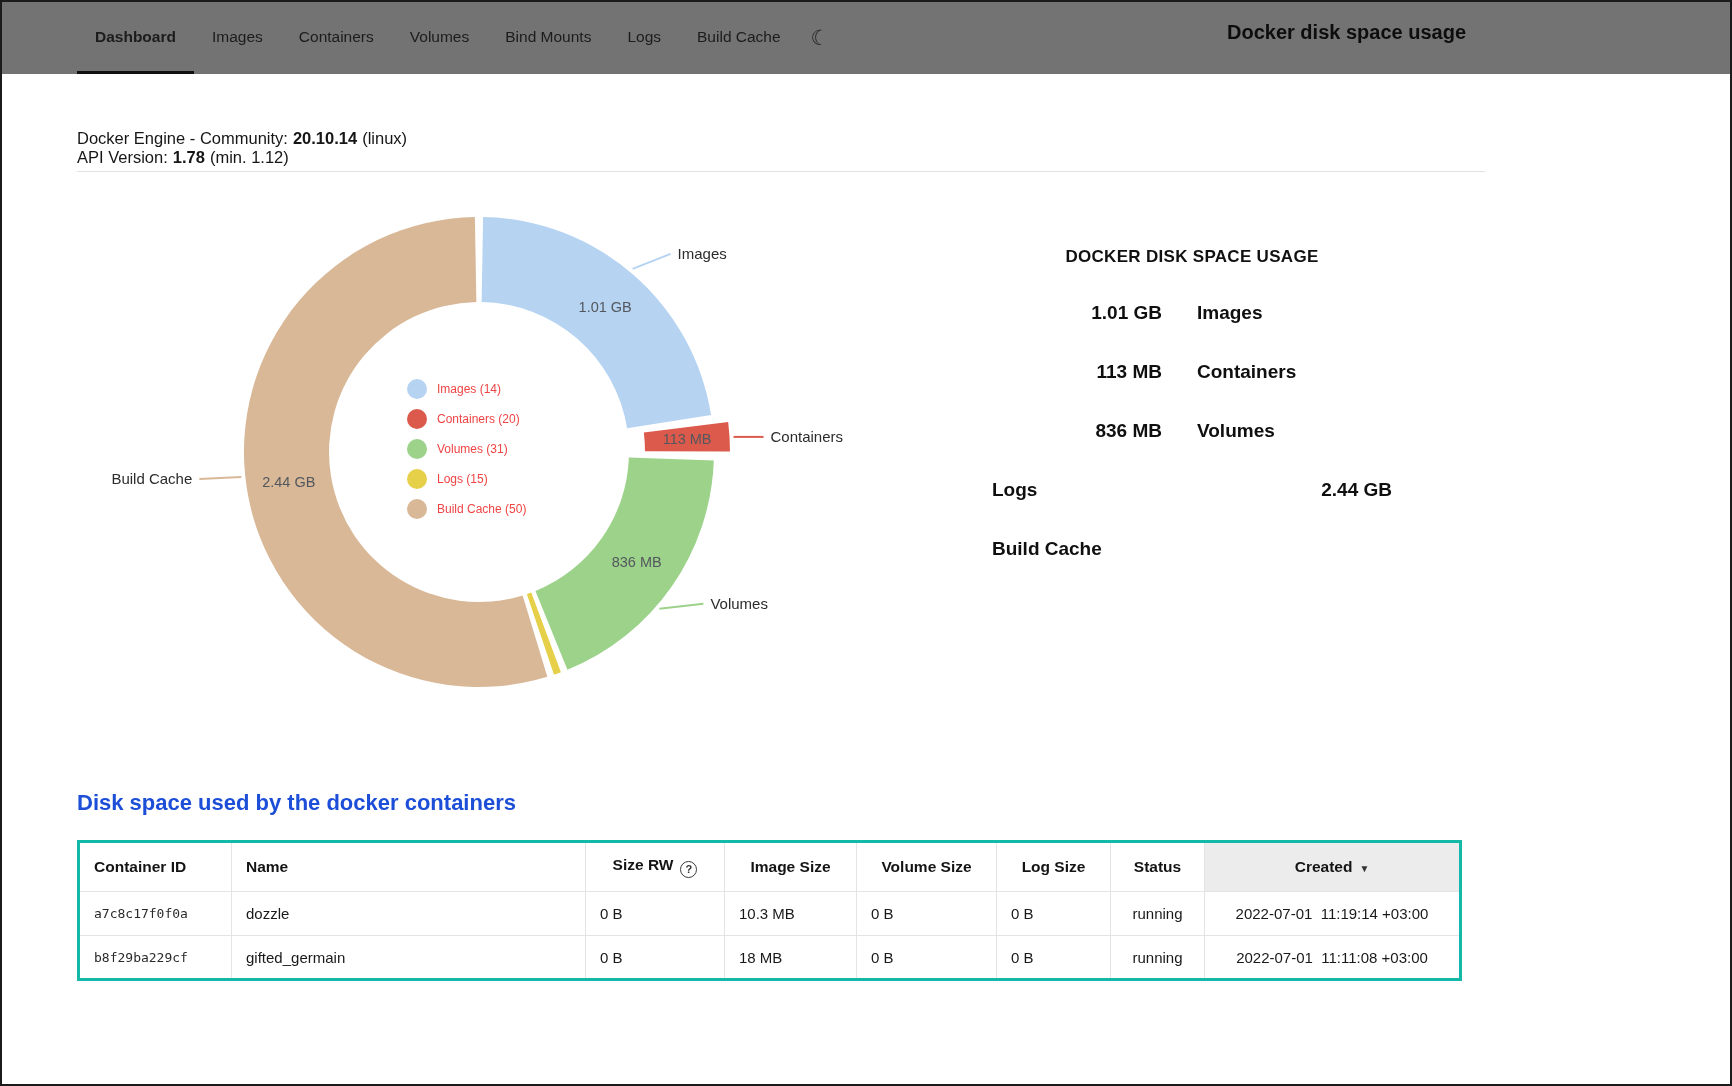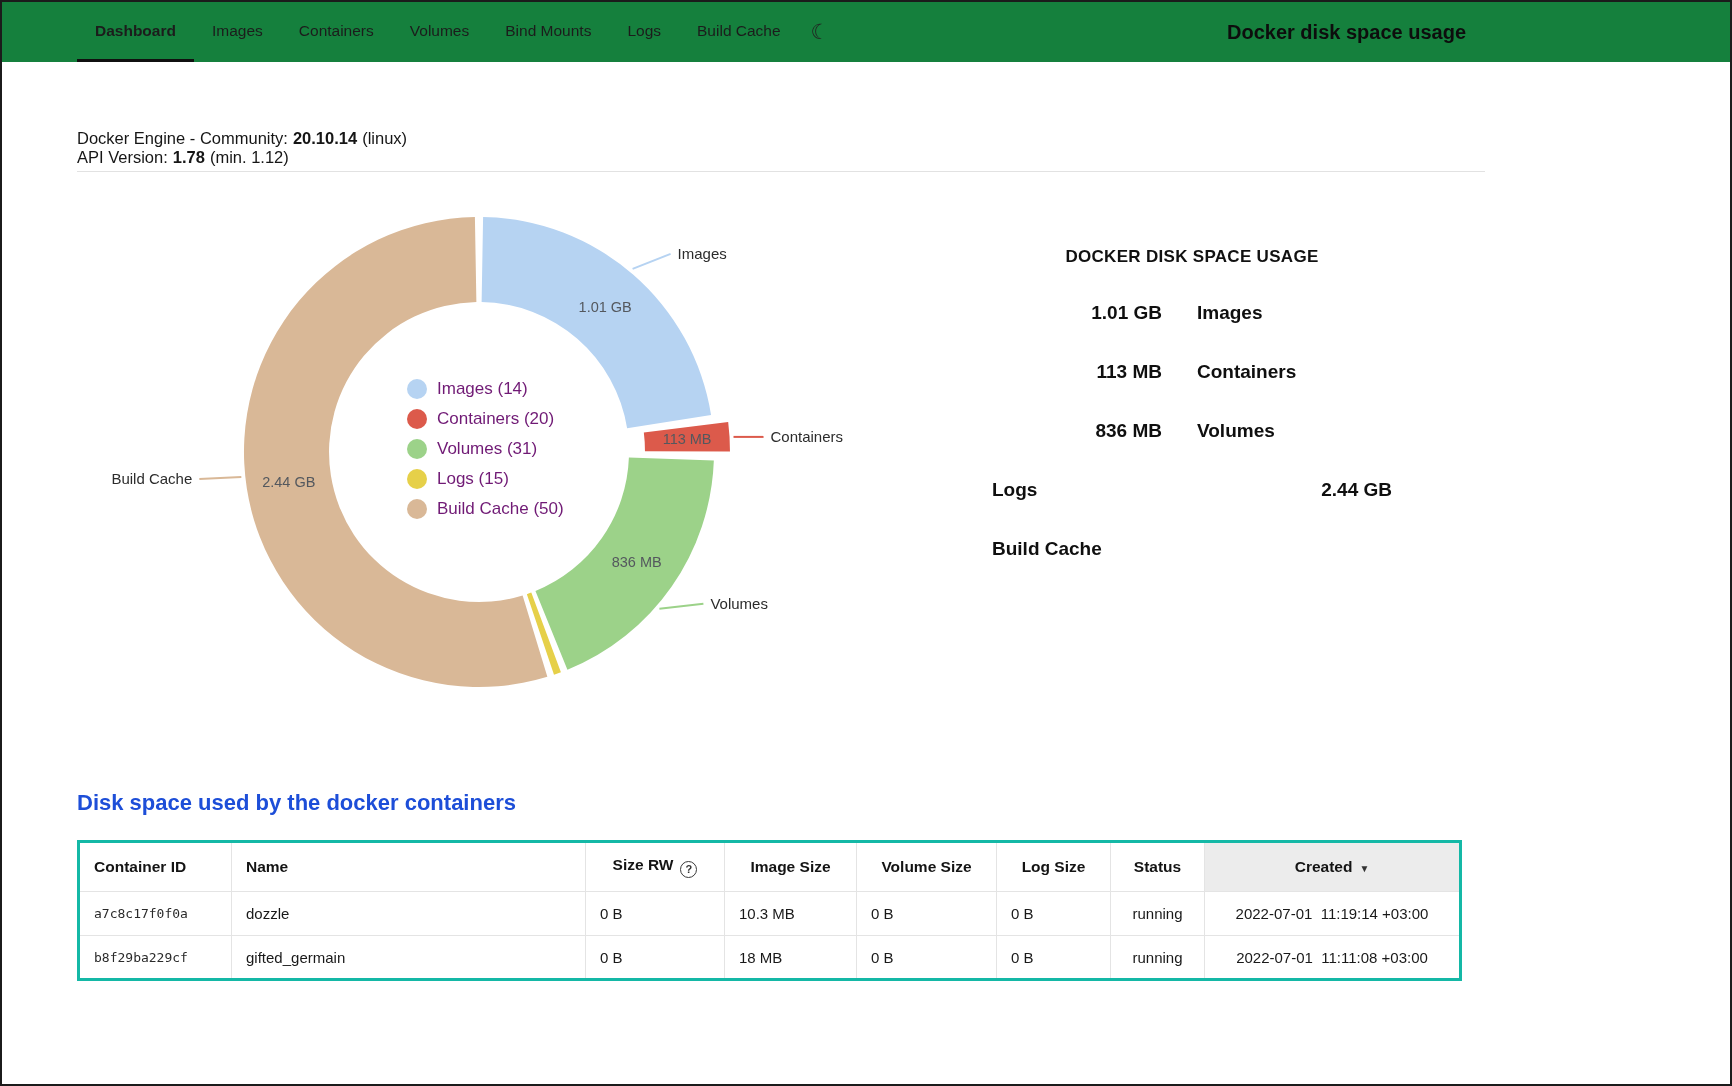--- a/index.html
+++ b/index.html
@@ -3,22 +3,22 @@
 <meta charset="utf-8">
 <style>
   * { margin:0; padding:0; box-sizing:border-box; }
   html, body { background:#ffffff; }
   body { font-family:"Liberation Sans", sans-serif; color:#1a1a1a; }
 
   .page { position:relative; width:1732px; height:1086px; background:#fff;
           border:2px solid #1b1b1b; overflow:hidden; }
 
   
-  .navbar { position:absolute; top:0; left:0; width:100%; height:60px;
-            background:#15803d; display:flex; align-items:stretch; }
+  .navbar { position:absolute; top:0; left:0; width:100%; height:72px;
+            background:#737373; display:flex; align-items:stretch; }
   .tabs { display:flex; margin-left:75px; align-items:stretch; }
   .tab { display:flex; align-items:center; padding:0 18px; font-size:15.5px;
          color:#1c1c1c; cursor:pointer; border-bottom:3px solid transparent;
          text-decoration:none; }
   .tab.active { font-weight:bold; border-bottom-color:#101010; }
   .moon-btn { background:none; border:none; margin-left:12px; font-size:21px;
               cursor:pointer; display:flex; align-items:center; color:#222; }
   .app-title { position:absolute; right:264px; top:0; height:60px; display:flex;
                align-items:center; font-size:20px; font-weight:bold; color:#0d0d0d; }
 
@@ -30,21 +30,21 @@
 
   
   .chart-area { position:absolute; top:180px; left:0; width:900px; height:580px; }
   .chart-area svg { position:absolute; top:0; left:0; }
   svg text.slice-value { font-size:14.5px; fill:#54585e; }
   svg text.slice-callout { font-size:15px; fill:#2c2c2c; }
   .legend { position:absolute; left:405px; top:196px; display:flex;
             flex-direction:column; gap:8px; }
   .legend-item { display:flex; align-items:center; gap:10px; height:22px; cursor:pointer; }
   .legend-dot { width:20px; height:20px; border-radius:50%; flex:0 0 auto; }
-  .legend-label { font-size:17px; color:#701a75; }
+  .legend-label { font-size:12px; color:#ef4444; }
 
   
   .summary { position:absolute; left:990px; top:245px; width:400px; text-align:center; }
   .summary-title { font-size:17px; font-weight:bold; letter-spacing:0.3px; color:#111; }
   .summary-total { font-size:70px; font-weight:600; color:#0d0d0d; margin-top:6px;
                    letter-spacing:1px; }
   .summary-rows { display:grid; grid-template-columns:170px 1fr; column-gap:35px; margin-top:16px; }
   .sum-size { font-weight:bold; font-size:19px; height:59px; display:flex;
               align-items:center; justify-content:flex-end; color:#0f0f0f; }
   .sum-label { font-weight:bold; font-size:19px; height:59px; display:flex;

